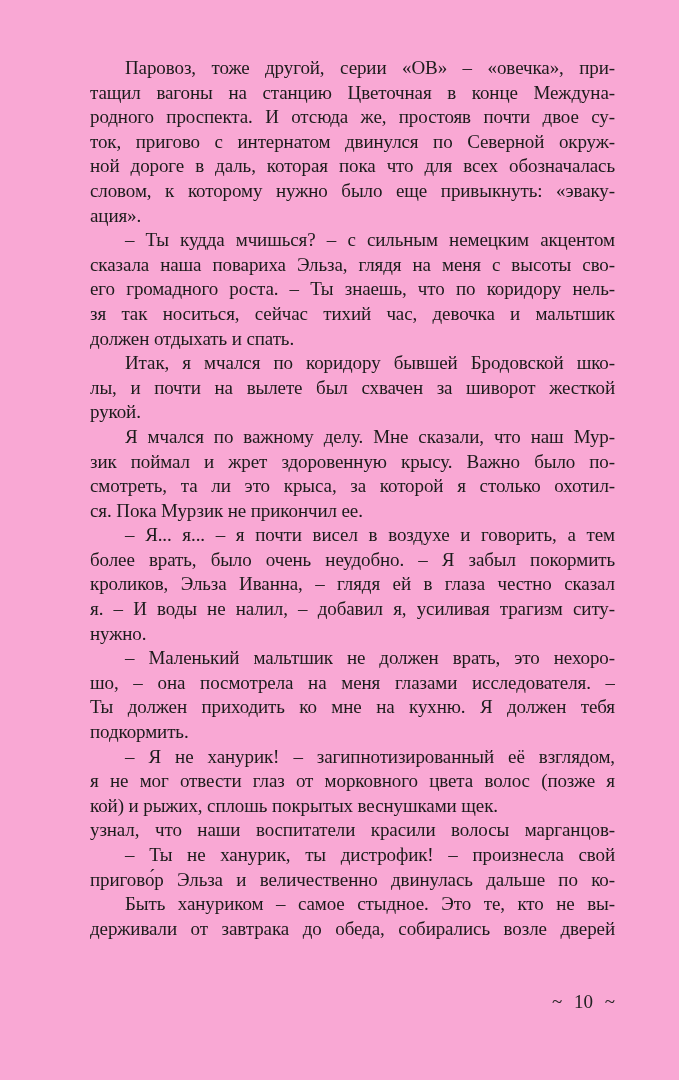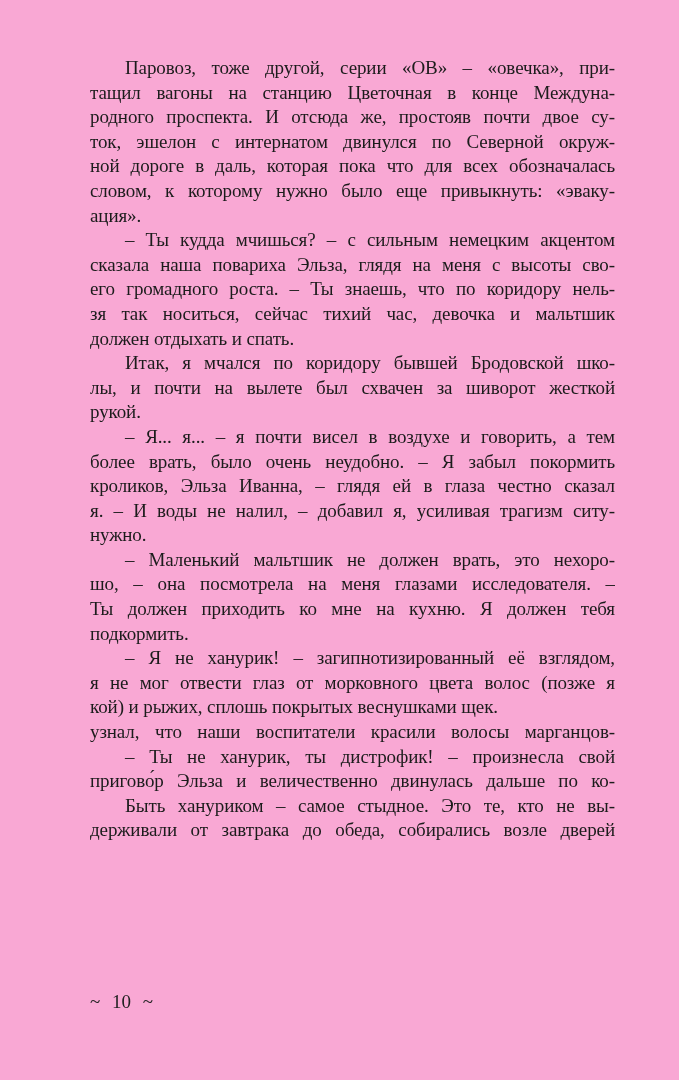--- a/index.html
+++ b/index.html
@@ -38,51 +38,57 @@
     -moz-text-align-last: left;
   }
   .line.indent {
     padding-left: 35px;
   }
   .footer {
     position: absolute;
     left: 90px;
     top: 991px;
     width: 525px;
-    text-align: left;
+    text-align: right;
     font-size: 19px;
     word-spacing: 7px;
     color: #222222;
   }
 </style>
 </head>
 <body>
 
 <div class="page">
   <div class="text-block">
       <div>
         <div class="line indent">Паровоз, тоже другой, серии «ОВ» – «овечка», при-</div>
         <div class="line">тащил вагоны на станцию Цветочная в конце Междуна-</div>
         <div class="line">родного проспекта. И отсюда же, простояв почти двое су-</div>
-        <div class="line">ток, эшелон с интернатом двинулся по Северной окруж-</div>
+        <div class="line">ток, пригово с интернатом двинулся по Северной окруж-</div>
         <div class="line">ной дороге в даль, которая пока что для всех обозначалась</div>
         <div class="line">словом, к которому нужно было еще привыкнуть: «эваку-</div>
         <div class="line endline">ация».</div>
       </div>
       <div>
         <div class="line indent">– Ты кудда мчишься? – с сильным немецким акцентом</div>
         <div class="line">сказала наша повариха Эльза, глядя на меня с высоты сво-</div>
         <div class="line">его громадного роста. – Ты знаешь, что по коридору нель-</div>
         <div class="line">зя так носиться, сейчас тихий час, девочка и мальтшик</div>
         <div class="line endline">должен отдыхать и спать.</div>
       </div>
       <div>
         <div class="line indent">Итак, я мчался по коридору бывшей Бродовской шко-</div>
         <div class="line">лы, и почти на вылете был схвачен за шиворот жесткой</div>
         <div class="line endline">рукой.</div>
+      </div>
+      <div>
+        <div class="line indent">Я мчался по важному делу. Мне сказали, что наш Мур-</div>
+        <div class="line">зик поймал и жрет здоровенную крысу. Важно было по-</div>
+        <div class="line">смотреть, та ли это крыса, за которой я столько охотил-</div>
+        <div class="line endline">ся. Пока Мурзик не прикончил ее.</div>
       </div>
       <div>
         <div class="line indent">– Я... я... – я почти висел в воздухе и говорить, а тем</div>
         <div class="line">более врать, было очень неудобно. – Я забыл покормить</div>
         <div class="line">кроликов, Эльза Иванна, – глядя ей в глаза честно сказал</div>
         <div class="line">я. – И воды не налил, – добавил я, усиливая трагизм ситу-</div>
         <div class="line endline">нужно.</div>
       </div>
       <div>
         <div class="line indent">– Маленький мальтшик не должен врать, это нехоро-</div>

